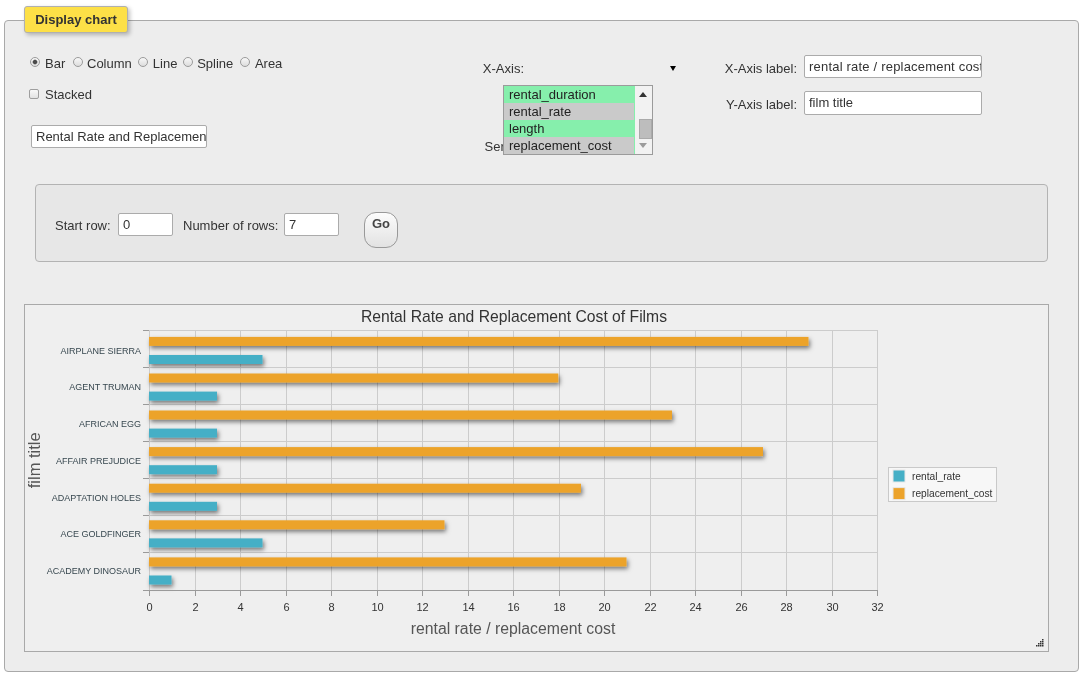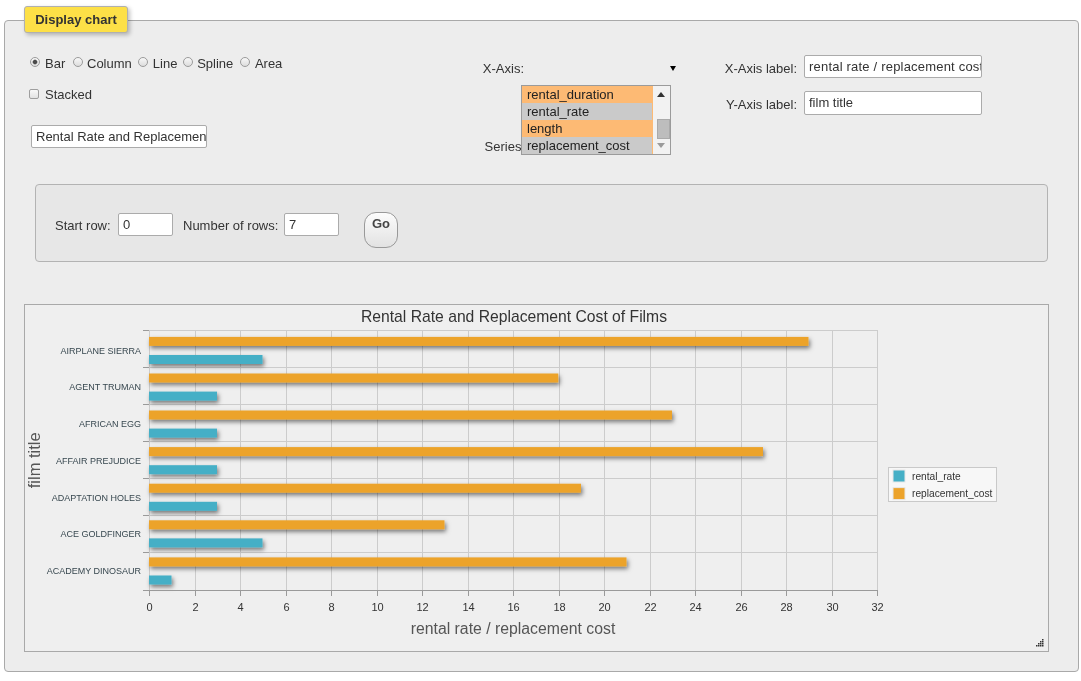--- a/index.html
+++ b/index.html
@@ -34,21 +34,21 @@
 
   <span class="cb" style="left:28.7px; top:89px;"></span>
   <span class="lbl" style="left:45px; top:87.3px;">Stacked</span>
 
   <div class="inp" style="left:31px; top:125px; width:176px; height:23px;">Rental Rate and Replacement Cost of Films</div>
 
   <div class="lbl rt" style="left:420px; top:61px; width:104px;">X-Axis:</div>
   <span class="abs" style="left:670px; top:65.6px; width:0; height:0; border-left:3.4px solid transparent; border-right:3.4px solid transparent; border-top:5.6px solid #000;"></span>
 
   <div class="lbl rt" style="left:425px; top:139px; width:100px;">Series:</div>
-  <div class="abs" style="left:521px; top:85px; width:150px; height:70px; background:#fdba74; border:1px solid #9b9b9b;">
+  <div class="abs" style="left:503px; top:85px; width:150px; height:70px; background:#86efac; border:1px solid #9b9b9b;">
      <div style="position:absolute; left:0; top:0; width:129.5px; height:17px; font-size:13px; line-height:17px; padding-left:5px; color:#222;">rental_duration</div>
      <div style="position:absolute; left:0; top:17px; width:129.5px; height:17px; font-size:13px; line-height:17px; padding-left:5px; color:#222; background:#cacaca;">rental_rate</div>
      <div style="position:absolute; left:0; top:34px; width:129.5px; height:34px; font-size:13px; line-height:17px; padding-left:5px; color:#222;">length</div>
      <div style="position:absolute; left:0; top:51px; width:129.5px; height:17px; font-size:13px; line-height:17px; padding-left:5px; color:#222; background:#cacaca;">replacement_cost</div>
 
      <div style="position:absolute; right:0; top:0; width:17px; height:68px; background:#f2f2f2;">
         <span style="position:absolute; left:4px; top:6px; width:0; height:0; border-left:4.5px solid transparent; border-right:4.5px solid transparent; border-bottom:5px solid #333;"></span>
         <div style="position:absolute; left:3.5px; top:33px; width:13px; height:19.5px; background:#bdbdbd; border:1px solid #aaa;"></div>
         <span style="position:absolute; left:4px; bottom:6px; width:0; height:0; border-left:4.5px solid transparent; border-right:4.5px solid transparent; border-top:5px solid #9b9b9b;"></span>
      </div>

